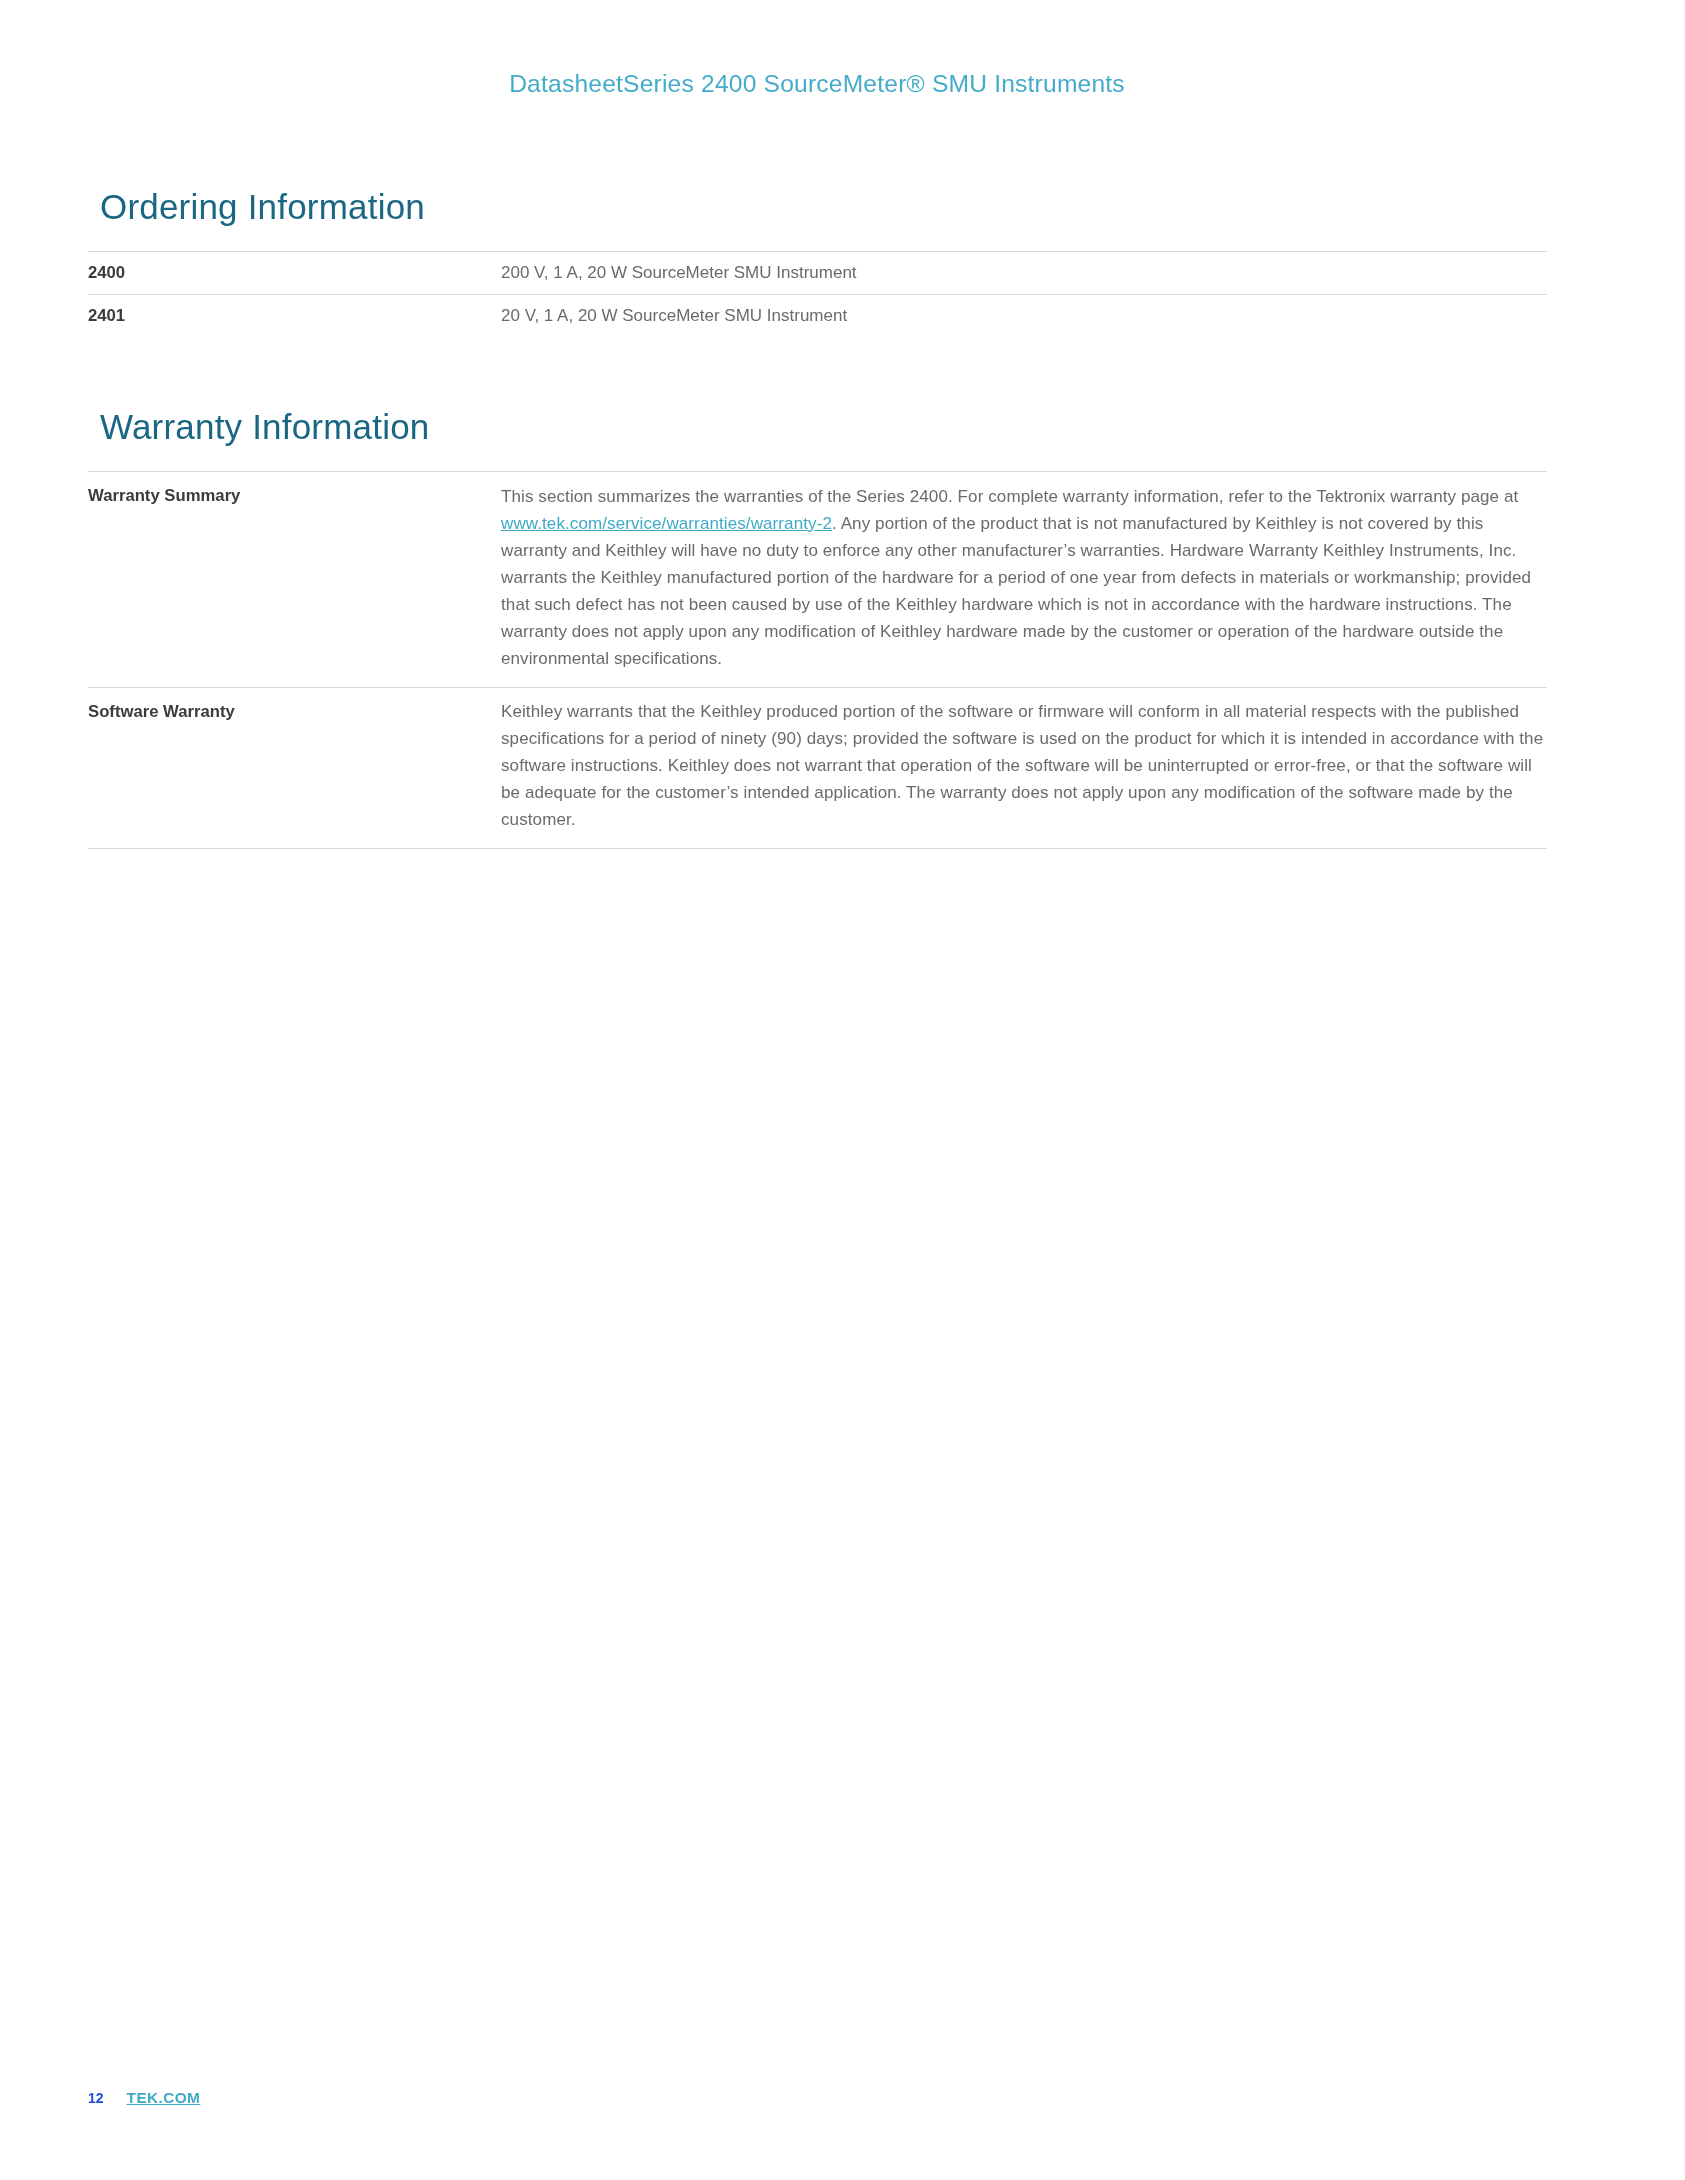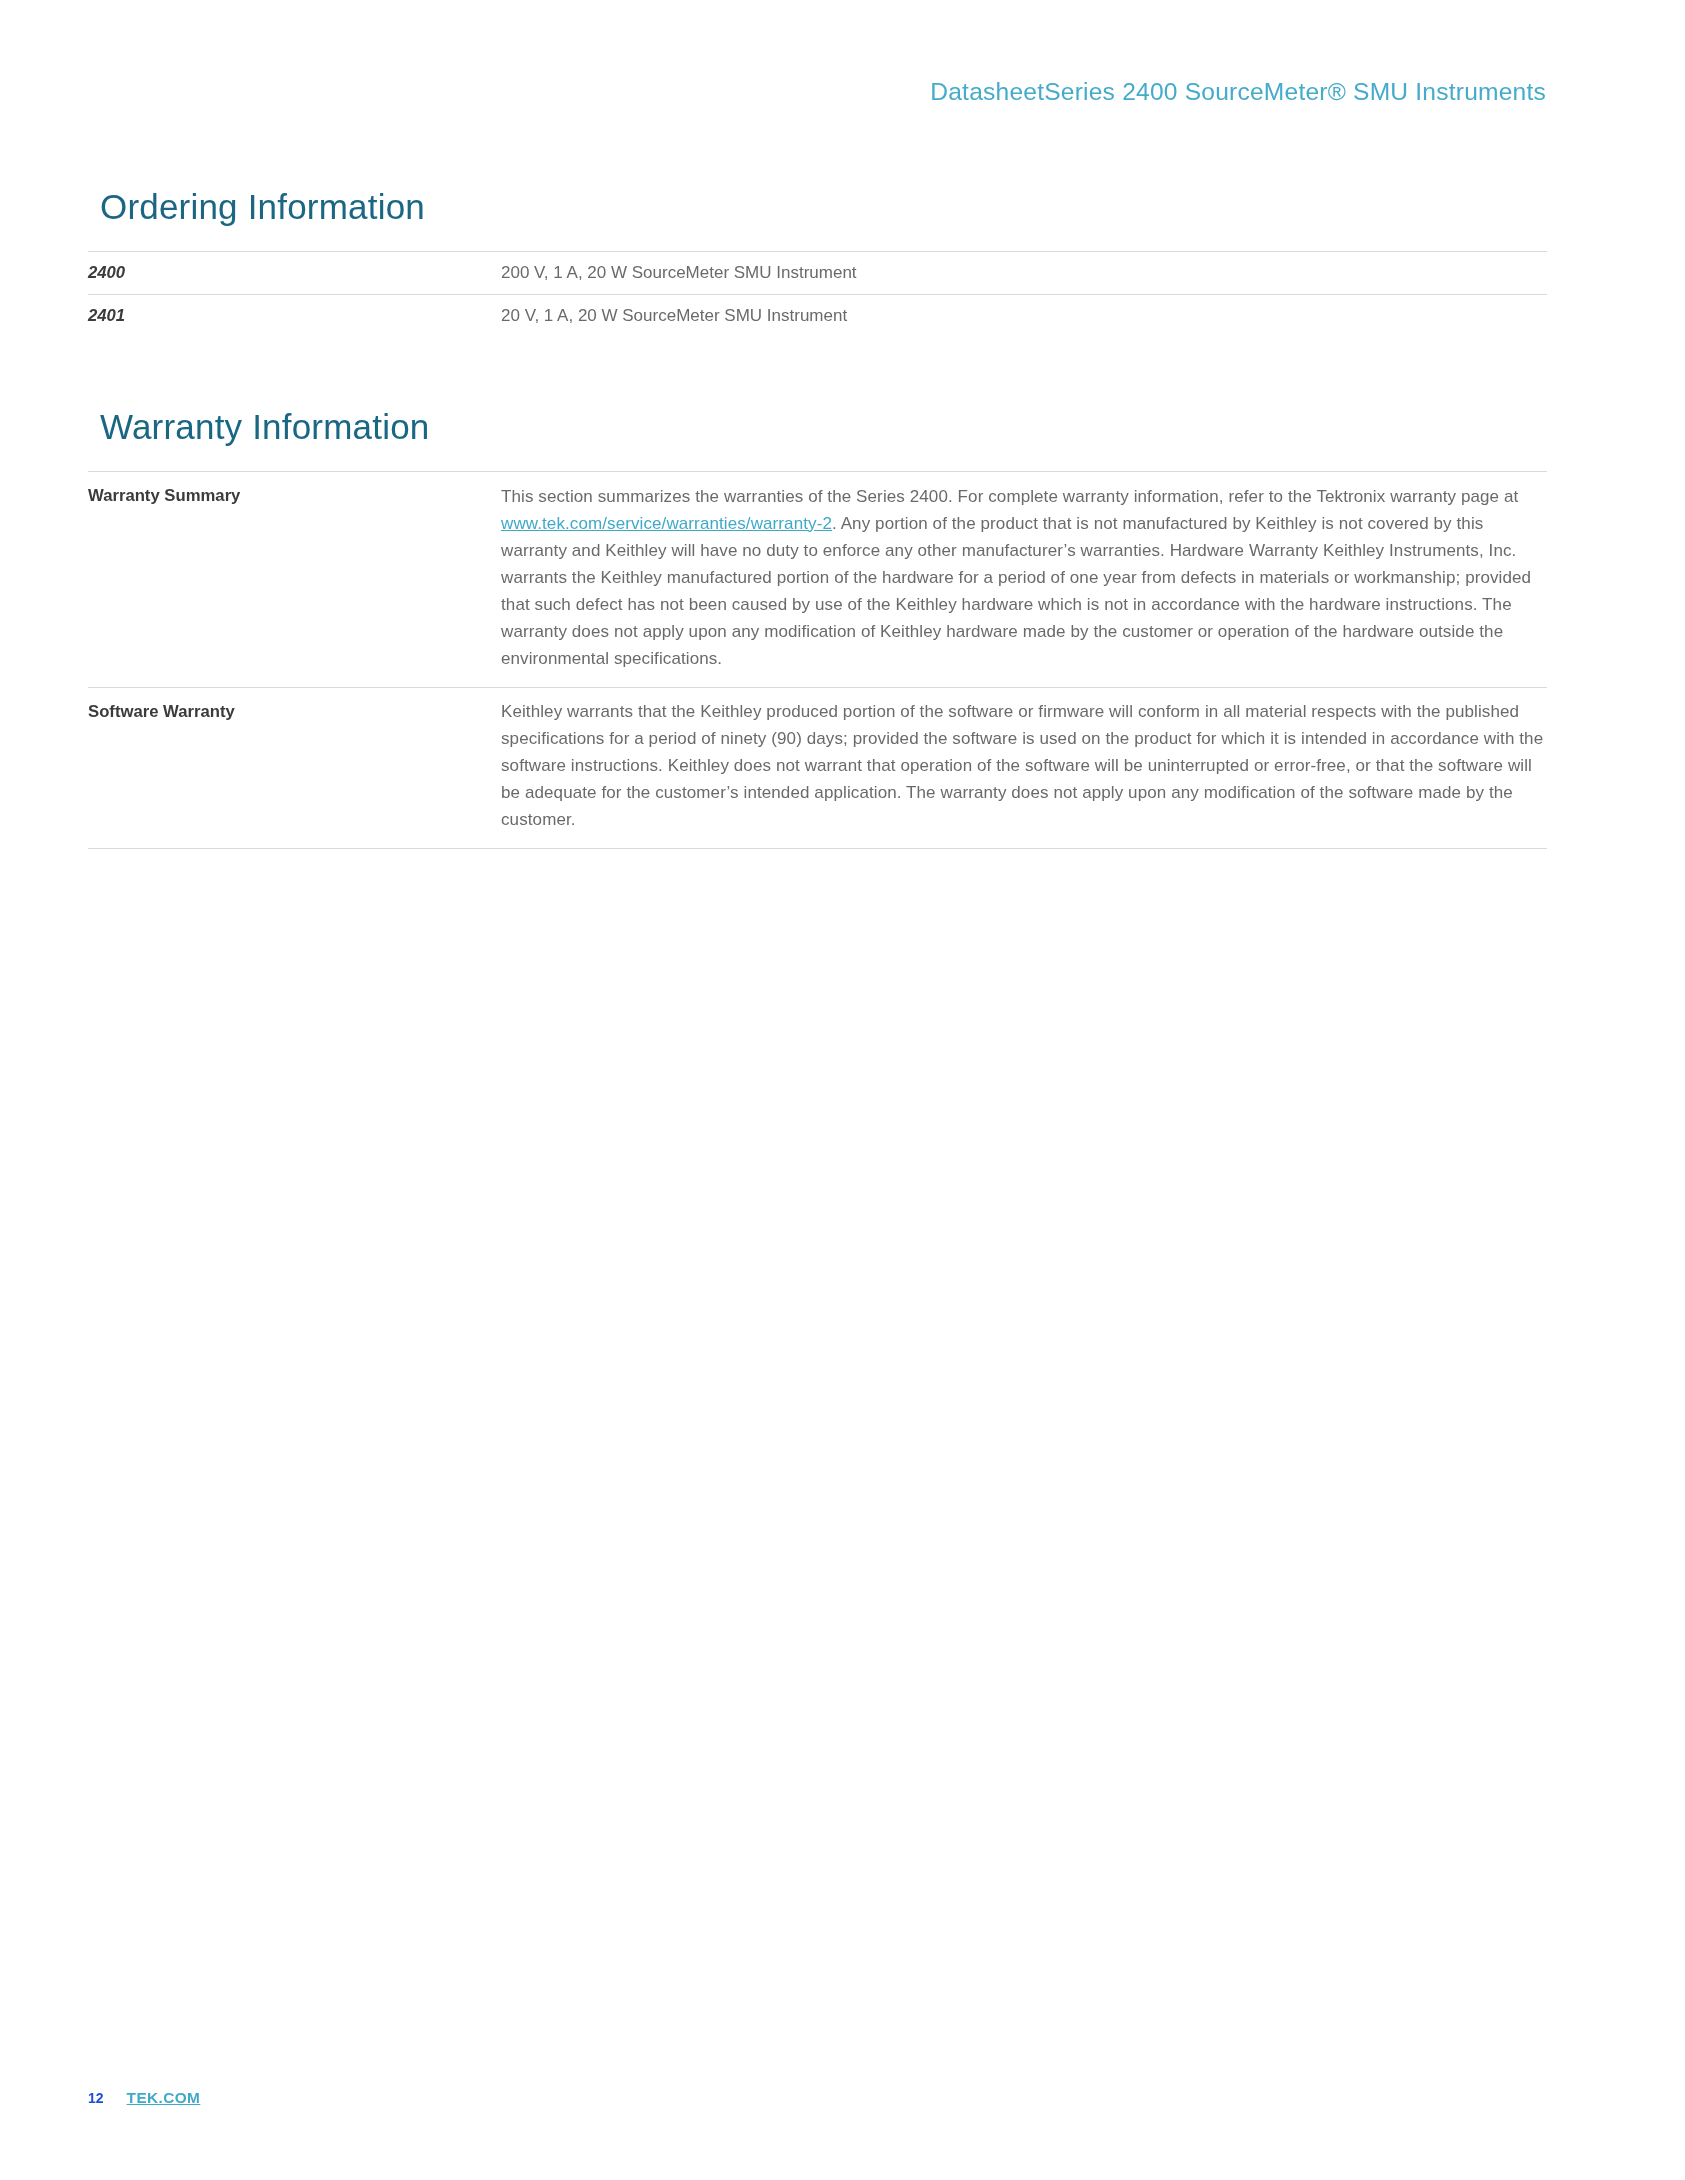--- a/index.html
+++ b/index.html
@@ -17,27 +17,26 @@
     overflow: hidden;
   }
 
   
   .doc-header {
     position: absolute;
     left: 88px;
     right: 139px;
     top: 70px;
     display: flex;
-    justify-content: flex-end;
+    justify-content: center;
     align-items: baseline;
     font-size: 24.6px;
     font-weight: 400;
     color: #45abca;
     letter-spacing: 0.2px;
-    margin-top: 8px;
   }
 
   
   .section { position: absolute; left: 88px; width: 1459px; }
   .sec-ordering { top: 186px; }
   .sec-warranty { top: 406px; }
   h1.section-title {
     margin: 0 0 23px 12px;
     font-size: 35px;
     line-height: 42px;
@@ -52,21 +51,20 @@
     display: grid;
     grid-template-columns: 413px 1fr;
     align-items: center;
     height: 43px;
     border-top: 0.9px solid #d9d9d9;
   }
   .cell-model {
     font-size: 16.7px;
     font-weight: 700;
     color: #3b3b3b;
-    font-style: italic;
   }
   .cell-desc {
     font-size: 17px;
     color: #6a6a6a;
   }
 
   
   .warranty-table { width: 100%; }
   .warranty-row {
     display: grid;

